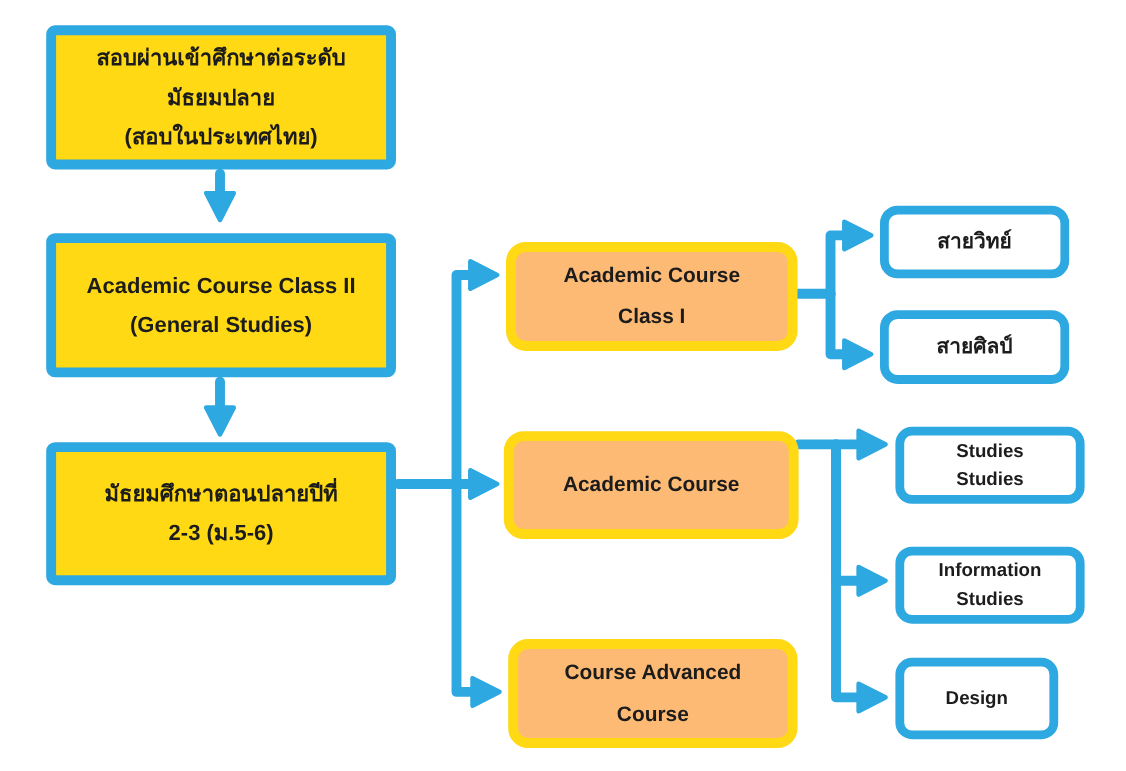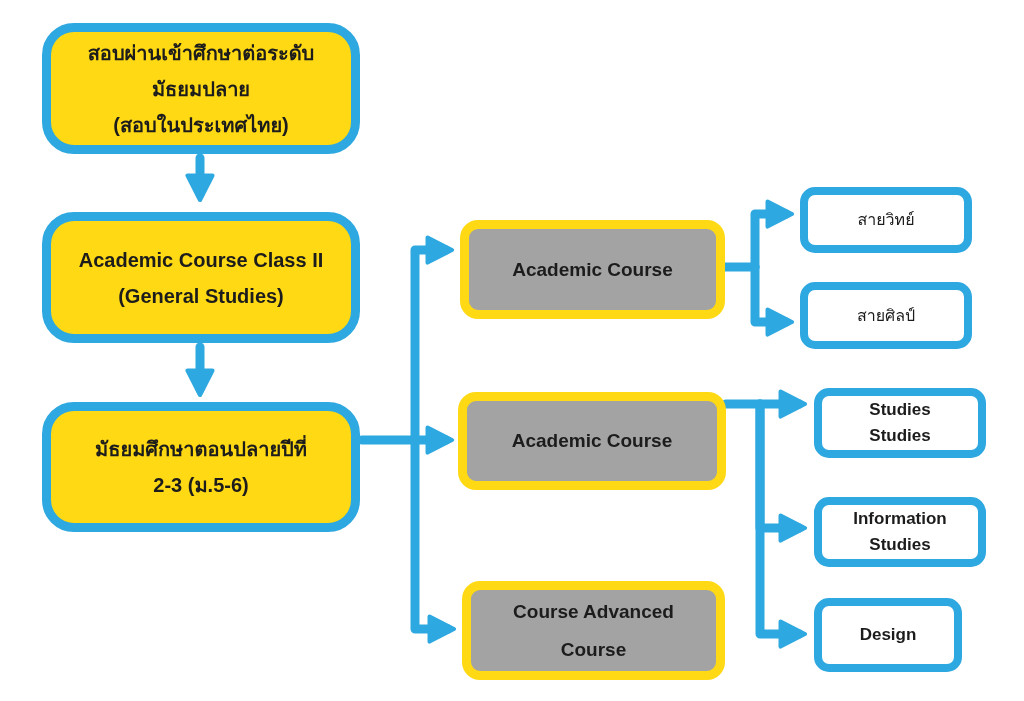--- a/index.html
+++ b/index.html
@@ -9,24 +9,24 @@
     --bg:#ffffff;
   }
   html,body{margin:0;padding:0;background:var(--bg);}
   body{font-family:"Liberation Sans","DejaVu Sans",sans-serif;color:var(--ink);}
   #canvas{position:relative;width:1024px;height:701px;background:var(--bg);overflow:hidden;}
   #connectors{position:absolute;left:0;top:0;width:1024px;height:701px;}
   .connector{fill:none;stroke:var(--blue);stroke-width:9;stroke-linecap:round;stroke-linejoin:round;}
   .arrowhead{fill:var(--blue);stroke:var(--blue);stroke-width:1.4;stroke-linejoin:round;}
   .node{position:absolute;box-sizing:border-box;display:flex;align-items:center;justify-content:center;text-align:center;background:#fff;}
   .node .txt{width:100%;}
-  .node-left{background:var(--yellow);border:9px solid var(--blue);border-radius:32px;font-weight:700;font-size:20px;line-height:36px;}
-  .node-mid{background:#a3a3a3;border:9px solid var(--yellow);border-radius:18px;font-weight:700;font-size:19px;line-height:38px;}
+  .node-left{background:var(--yellow);border:9px solid var(--blue);border-radius:8px;font-weight:700;font-size:20px;line-height:36px;}
+  .node-mid{background:#fdba74;border:9px solid var(--yellow);border-radius:18px;font-weight:700;font-size:19px;line-height:38px;}
   .node-right{background:#fff;border:8px solid var(--blue);border-radius:15px;font-weight:700;font-size:17px;line-height:26px;}
-  .node-right.thai{font-weight:400;font-size:16px;line-height:24px;}
+  .node-right.thai{font-weight:700;font-size:19px;line-height:24px;border-radius:16px;}
 </style>
 </head>
 <body>
 
 <div id="canvas">
 
   <svg id="connectors" viewBox="0 0 1024 701" xmlns="http://www.w3.org/2000/svg">
     <defs>
       <marker id="ah" viewBox="0 0 10 10" refX="7" refY="5" markerWidth="3.3" markerHeight="3.3" orient="auto">
         <path class="arrowhead" d="M0.8,0.8 L9,5 L0.8,9.2 Z"></path>
@@ -63,20 +63,21 @@
   <div class="node node-left" style="left:42px;top:402px;width:318px;height:130px">
     <div class="txt">
       <div>มัธยมศึกษาตอนปลายปีที่</div>
       <div>2-3 (ม.5-6)</div>
     </div>
   </div>
 
   <div class="node node-mid" style="left:460px;top:220px;width:265px;height:99px">
     <div class="txt">
       <div>Academic Course</div>
+      <div>Class I</div>
     </div>
   </div>
 
   <div class="node node-mid" style="left:458px;top:392px;width:268px;height:98px">
     <div class="txt">
       <div>Academic Course</div>
     </div>
   </div>
 
   <div class="node node-mid" style="left:462px;top:581px;width:263px;height:99px">

